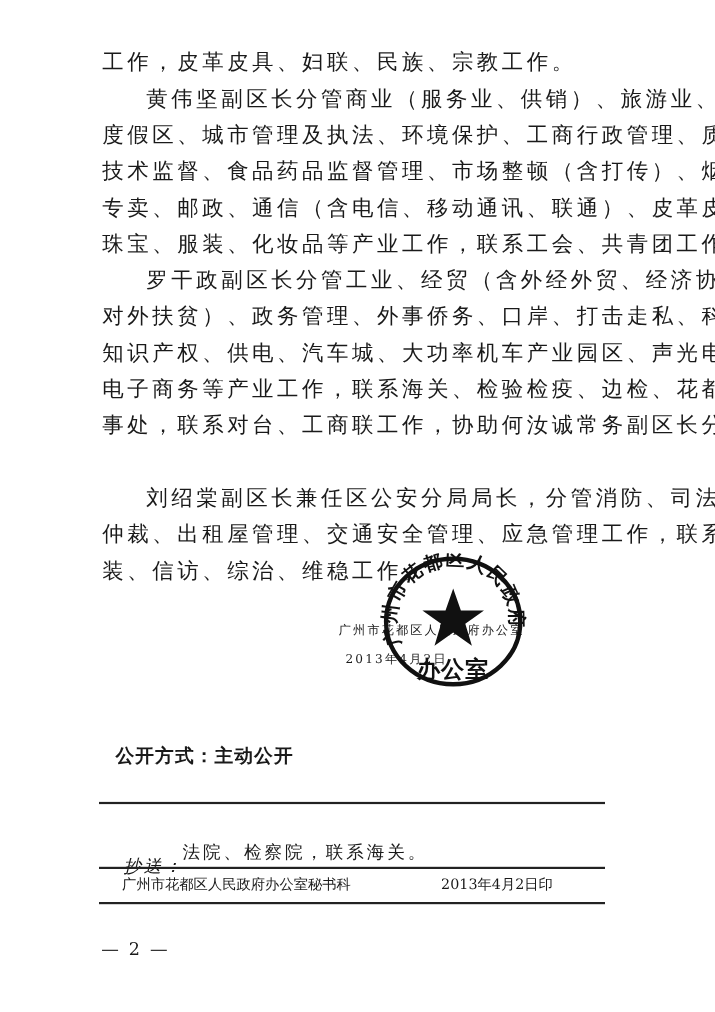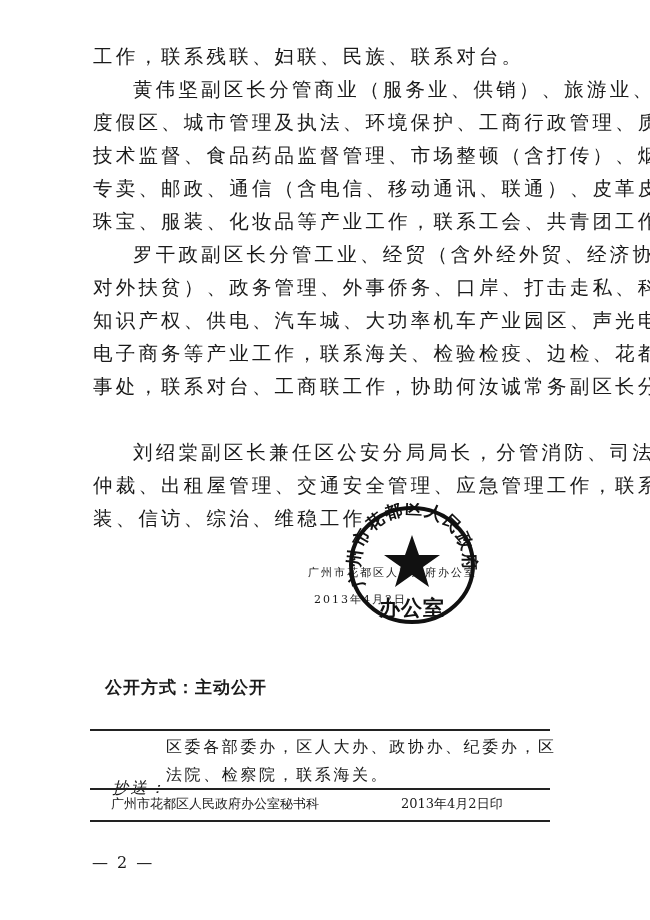--- a/index.html
+++ b/index.html
@@ -26,21 +26,21 @@
   .hr { position: absolute; left: 90px; width: 460px; height: 1.5px; background: #222; }
   .cc { position: absolute; font-size: 16px; letter-spacing: 2.6px; white-space: nowrap; }
   .footer-row { position: absolute; font-size: 13px; white-space: nowrap; }
   .pagenum { position: absolute; left: 92px; top: 853px; font-size: 16px; letter-spacing: 2px; }
 </style>
 </head>
 <body>
 
 <div class="page">
 
-  <div class="line" style="top:44px">工作，联系残联、妇联、民族、联系对台。</div>
+  <div class="line" style="top:44px">工作，皮革皮具、妇联、民族、宗教工作。</div>
 
   <div class="line indent" style="top:77px">黄伟坚副区长分管商业（服务业、供销）、旅游业、芙蓉</div>
   <div class="line" style="top:110px">度假区、城市管理及执法、环境保护、工商行政管理、质量</div>
   <div class="line" style="top:143px">技术监督、食品药品监督管理、市场整顿（含打传）、烟草</div>
   <div class="line" style="top:176px">专卖、邮政、通信（含电信、移动通讯、联通）、皮革皮具、</div>
   <div class="line" style="top:209px">珠宝、服装、化妆品等产业工作，联系工会、共青团工作。</div>
 
   <div class="line indent" style="top:242px">罗干政副区长分管工业、经贸（含外经外贸、经济协作、</div>
   <div class="line" style="top:275px">对外扶贫）、政务管理、外事侨务、口岸、打击走私、科信、</div>
   <div class="line" style="top:308px">知识产权、供电、汽车城、大功率机车产业园区、声光电、</div>
@@ -67,21 +67,20 @@
       <text x="67" y="112" text-anchor="middle" font-family="DejaVu Sans, sans-serif" font-size="21" font-weight="bold" fill="#111" letter-spacing="1">办公室</text>
     </svg>
   </div>
 
   <div class="disclosure">
     <span>公开方式：</span><span>主动公开</span>
   </div>
 
   <div class="hr" style="top:729px"></div>
   <div class="cc" style="left:112px; top:778px;font-style:italic;">抄送：</div>
-  <div class="cc" style="left:166px; top:737px;">区委各部委办，区人大办、政协办、纪委办，区</div>
   <div class="cc" style="left:166px; top:765px;">法院、检察院，联系海关。</div>
   <div class="hr" style="top:788px"></div>
 
   <div class="footer-row" style="left:111px; top:795px;">广州市花都区人民政府办公室秘书科</div>
   <div class="footer-row" style="left:401px; top:795px;">2013年4月2日印</div>
   <div class="hr" style="top:820px"></div>
 
   <div class="pagenum">— 2 —</div>
 </div>
 

